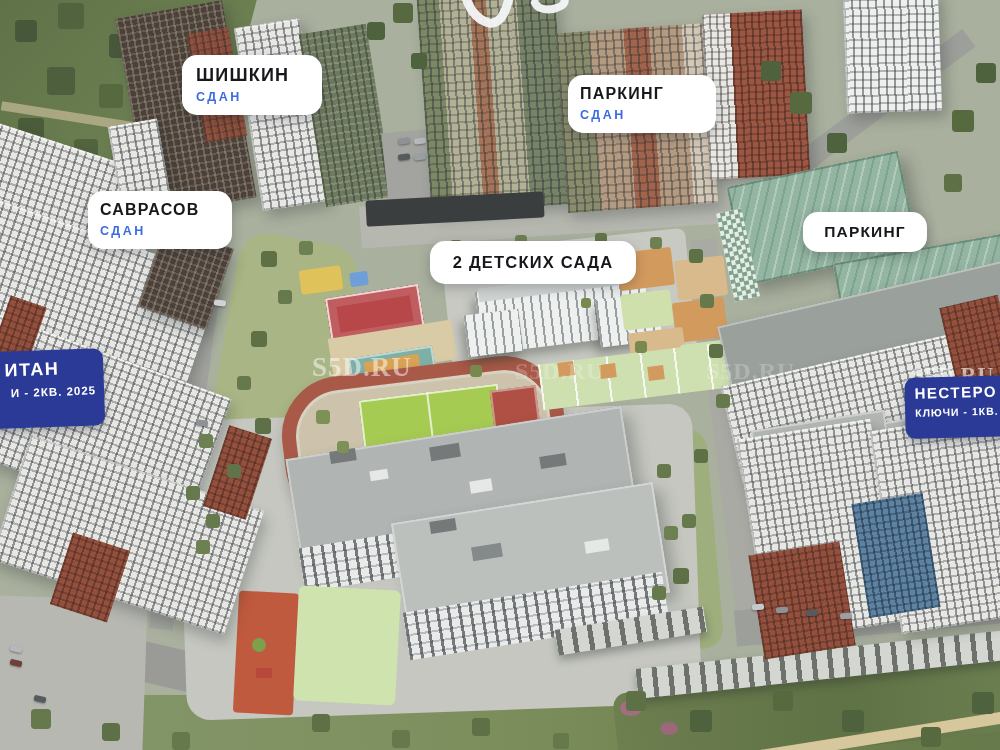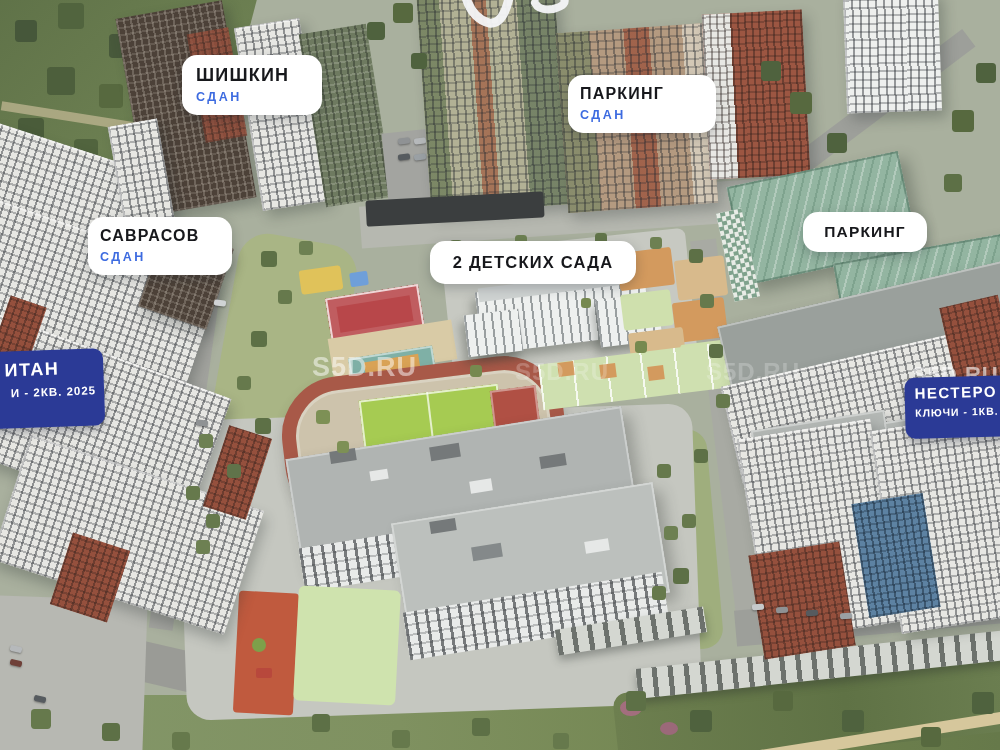--- a/index.html
+++ b/index.html
@@ -64,21 +64,21 @@
   .trees,.trees2{position:absolute;left:0;top:0;width:2px;height:2px;border-radius:50%;background:transparent;}
   
   .lbl{position:absolute;background:#fff;border-radius:15px;box-shadow:0 4px 12px rgba(25,30,40,.25);
        display:flex;flex-direction:column;gap:5px;padding:11px 14px;}
   .lbl .nm{font-weight:700;color:#17181c;letter-spacing:1.2px;line-height:1.05;white-space:nowrap;}
   .lbl .st{font-weight:700;color:#3d6be0;letter-spacing:2.5px;font-size:12.5px;}
   .banner{position:absolute;background:#2b3a96;border-radius:10px;color:#fff;
           box-shadow:0 4px 10px rgba(15,20,40,.35);}
   .banner .l1{font-weight:700;letter-spacing:1.5px;white-space:nowrap;}
   .banner .l2{font-weight:600;letter-spacing:1px;white-space:nowrap;}
-  .wm{position:absolute;color:#fff;font-weight:700;letter-spacing:1px;white-space:nowrap;}
+  .wm{position:absolute;color:#fff;font-weight:700;letter-spacing:1px;white-space:nowrap;font-family:Liberation Serif, serif;}
 </style>
 </head>
 <body>
 
 <div class="stage">
 
   <div class="abs" style="left:-8px;top:-8px;width:278px;height:282px;background:linear-gradient(135deg,#5f7248,#6d8052 55%,#83955f);clip-path:polygon(0 0,96% 0,88% 30%,62% 58%,40% 80%,0 96%);"></div>
   <div class="trees2" style="box-shadow:25px 30px 0 10px #46573a,70px 15px 0 12px #51643e,120px 45px 0 11px #48593b,170px 20px 0 10px #54663f,60px 80px 0 13px #4d5f3c,110px 95px 0 11px #57693f,30px 130px 0 12px #4a5c3a,85px 150px 0 11px #51643e,40px 190px 0 12px #4f613d,120px 140px 0 9px #5a6c45,160px 90px 0 10px #4a5c3a,200px 60px 0 9px #51643e,15px 225px 0 10px #4f613d,90px 215px 0 9px #57693f,140px 185px 0 8px #4a5c3a,210px 105px 0 9px #51643e;"></div>
   <div class="abs" style="left:0;top:120px;width:240px;height:9px;background:#c6bb97;opacity:.7;transform:rotate(9deg);"></div>
 
@@ -215,21 +215,21 @@
   <span class="wm" style="left:912px;top:362px;font-size:22px;opacity:.6;">S5D.RU</span>
 
   <div class="lbl" style="left:182px;top:55px;width:112px;">
     <span class="nm" style="font-size:18px;">ШИШКИН</span>
     <span class="st">СДАН</span>
   </div>
   <div class="lbl" style="left:568px;top:75px;width:124px;padding:11px 12px;">
     <span class="nm" style="font-size:16px;">ПАРКИНГ</span>
     <span class="st">СДАН</span>
   </div>
-  <div class="lbl" style="left:88px;top:217px;width:120px;padding:11px 12px;">
+  <div class="lbl" style="left:88px;top:191px;width:120px;padding:11px 12px;">
     <span class="nm" style="font-size:16px;">САВРАСОВ</span>
     <span class="st">СДАН</span>
   </div>
   <div class="lbl" style="left:803px;top:212px;width:100px;padding:12px 12px;align-items:center;">
     <span class="nm" style="font-size:15.5px;">ПАРКИНГ</span>
   </div>
   <div class="lbl" style="left:430px;top:241px;width:182px;padding:13px 12px;align-items:center;">
     <span class="nm" style="font-size:16.5px;">2 ДЕТСКИХ САДА</span>
   </div>
 

